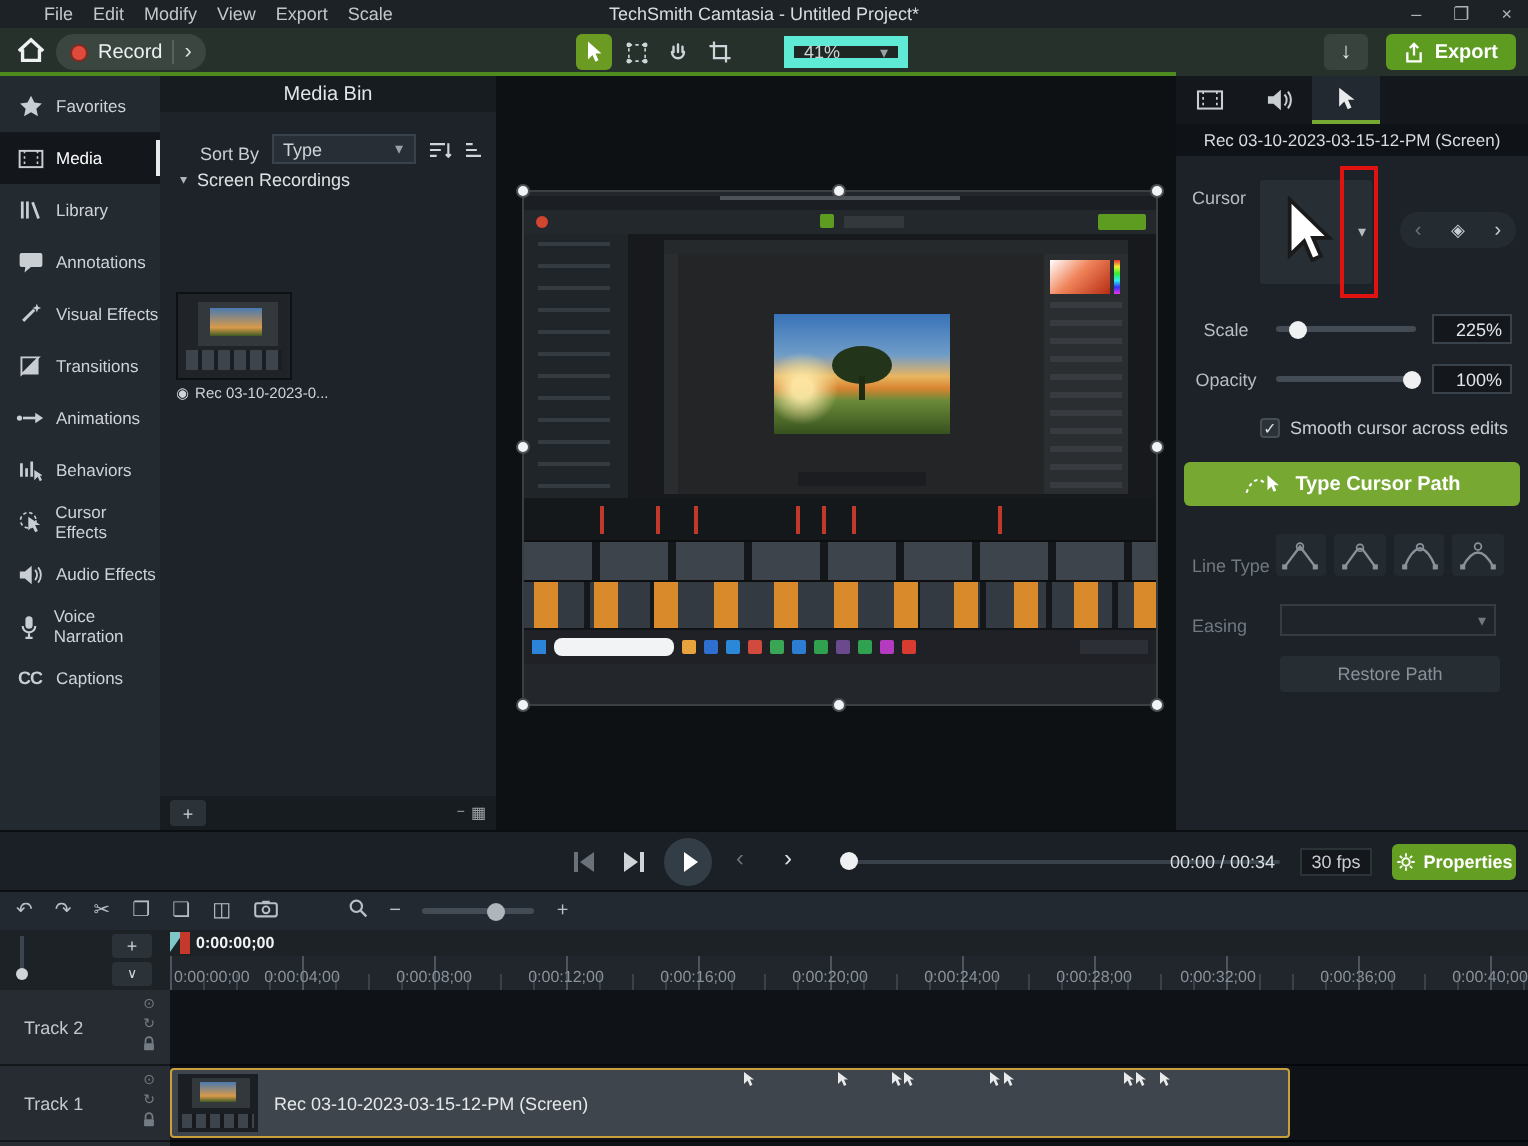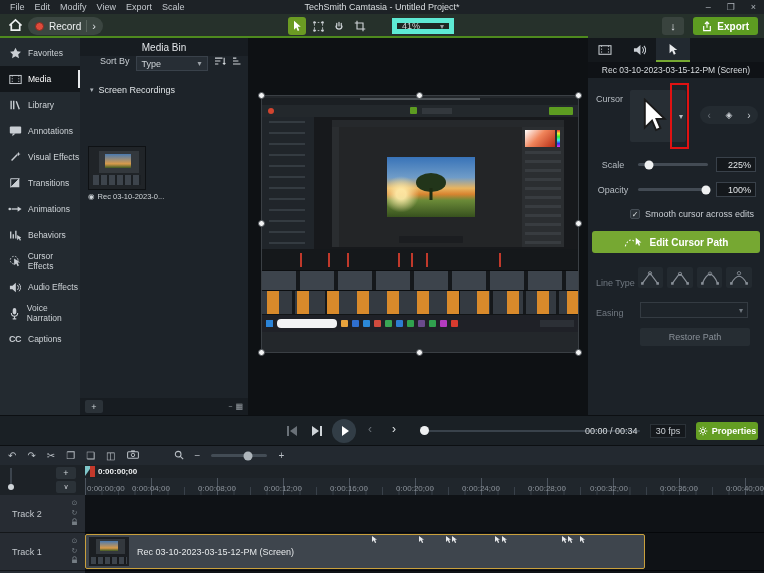--- a/index.html
+++ b/index.html
@@ -1,21 +1,21 @@
 <!DOCTYPE html>
 <html><head>
 <meta charset="utf-8">
 <style>
   * { margin:0; padding:0; box-sizing:border-box; }
   html,body { background:#000; }
   .app { position:relative; width:764px; height:573px; background:#14181c; overflow:hidden;
          font-family:"Liberation Sans", sans-serif; font-size:9px; color:#c9ced3; }
 
   
-  .menubar { position:relative; height:14px; background:#1d2226; display:flex; align-items:center; padding:0 10px; }
+  .menubar { position:relative; height:14px; background:#1d2226; display:flex; align-items:center; padding:0 22px; }
   .menu-item { margin-right:10px; color:#c3c8cd; font-size:9px; cursor:default; }
   .win-title { position:absolute; left:50%; transform:translateX(-50%); color:#d9dde0; font-size:9px; white-space:nowrap; }
   .winctrls { position:absolute; right:8px; top:0; display:flex; gap:16px; color:#aeb4ba; font-size:9px; line-height:14px; }
 
   
   .appbar { position:relative; height:24px; background:#26312b; }
   .appbar::after { content:""; position:absolute; left:0; bottom:0; width:588px; height:2px; background:#4e8a1e; }
   .home-btn { position:absolute; left:8px; top:4px; }
   .record-pill { position:absolute; left:28px; top:3px; height:18px; background:#3b4641; border-radius:10px;
                  display:flex; align-items:center; padding:0 7px; gap:5px; }
@@ -40,21 +40,21 @@
   .sidebar { width:80px; background:#232a30; padding-top:2px; }
   .sb-item { position:relative; height:26px; display:flex; align-items:center; gap:6px; padding-left:8px; color:#ced3d7; font-size:8.5px; }
   .sb-item .ic { width:14px; display:flex; justify-content:center; }
   .sb-item.sel { background:#13171b; color:#fff; }
   .sb-item.sel::after { content:""; position:absolute; right:0; top:4px; bottom:4px; width:2px; background:#e8eaec; }
   .cc-txt { font-weight:bold; font-size:9px; color:#c9ced3; letter-spacing:-0.5px; }
 
   .mediabin { position:relative; width:168px; background:#1d2329; }
   .mb-header { height:18px; background:#171c21; display:flex; align-items:center; justify-content:center;
                color:#e2e5e8; font-size:10px; }
-  .mb-sortrow { height:26px; display:flex; align-items:flex-start; gap:6px; padding-left:20px; }
+  .mb-sortrow { height:26px; display:flex; align-items:flex-end; gap:6px; padding-left:20px; }
   .mb-sel { width:72px; height:15px; background:#272e35; border:1px solid #39414a; display:flex; align-items:center; padding:0 5px; color:#cfd4d8; }
   .mb-sel .caret { margin-left:auto; font-size:8px; color:#9aa0a6; }
   .mb-section { height:16px; display:flex; align-items:center; gap:5px; padding-left:10px; color:#dfe3e6; }
   .mb-caret { font-size:7px; color:#aeb4ba; }
   .mb-item { position:absolute; left:8px; top:108px; width:58px; }
   .mb-thumb { width:58px; height:44px; background:#202428; border:1px solid #0e1114; position:relative; overflow:hidden; }
   .mb-thumb .t1 { position:absolute; left:10px; top:4px; right:6px; height:22px; background:#33383d; }
   .mb-thumb .t2 { position:absolute; left:16px; top:7px; width:26px; height:14px;
                   background:linear-gradient(180deg,#4a7ab0 0%,#d89a4a 70%,#3e5a24 100%); }
   .mb-thumb .t3 { position:absolute; left:4px; bottom:4px; right:4px; height:10px;
@@ -573,21 +573,21 @@
             <span>✓</span>
           </span>
         <span>Smooth cursor across edits</span>
       </div>
 
       <div class="edit-path-btn">
         <svg width="20" height="14" viewBox="0 0 22 16">
           <path d="M1 13c3-8 7-9 11-5" fill="none" stroke="#fff" stroke-width="1.2" stroke-dasharray="2 2"></path>
           <path d="M13 3v8.5l2.2-2.1 1.3 3 1.5-.7-1.3-3H19.5z" fill="#fff"></path>
         </svg>
-        <span>Edit Cursor Path</span>
+        <span>Type Cursor Path</span>
       </div>
 
       <div class="dim-row">
         <span class="lb">Line Type</span>
         <span class="lt-btn">
           <svg width="22" height="17" viewBox="0 0 24 20">
               <path d="M3 17 12 5l9 12" fill="none" stroke="#8a9199" stroke-width="1.4"></path>
               <circle cx="12" cy="5" r="2" fill="none" stroke="#8a9199"></circle>
               <rect x="1.5" y="15.5" width="3" height="3" fill="#8a9199"></rect>
               <rect x="19.5" y="15.5" width="3" height="3" fill="#8a9199"></rect>

